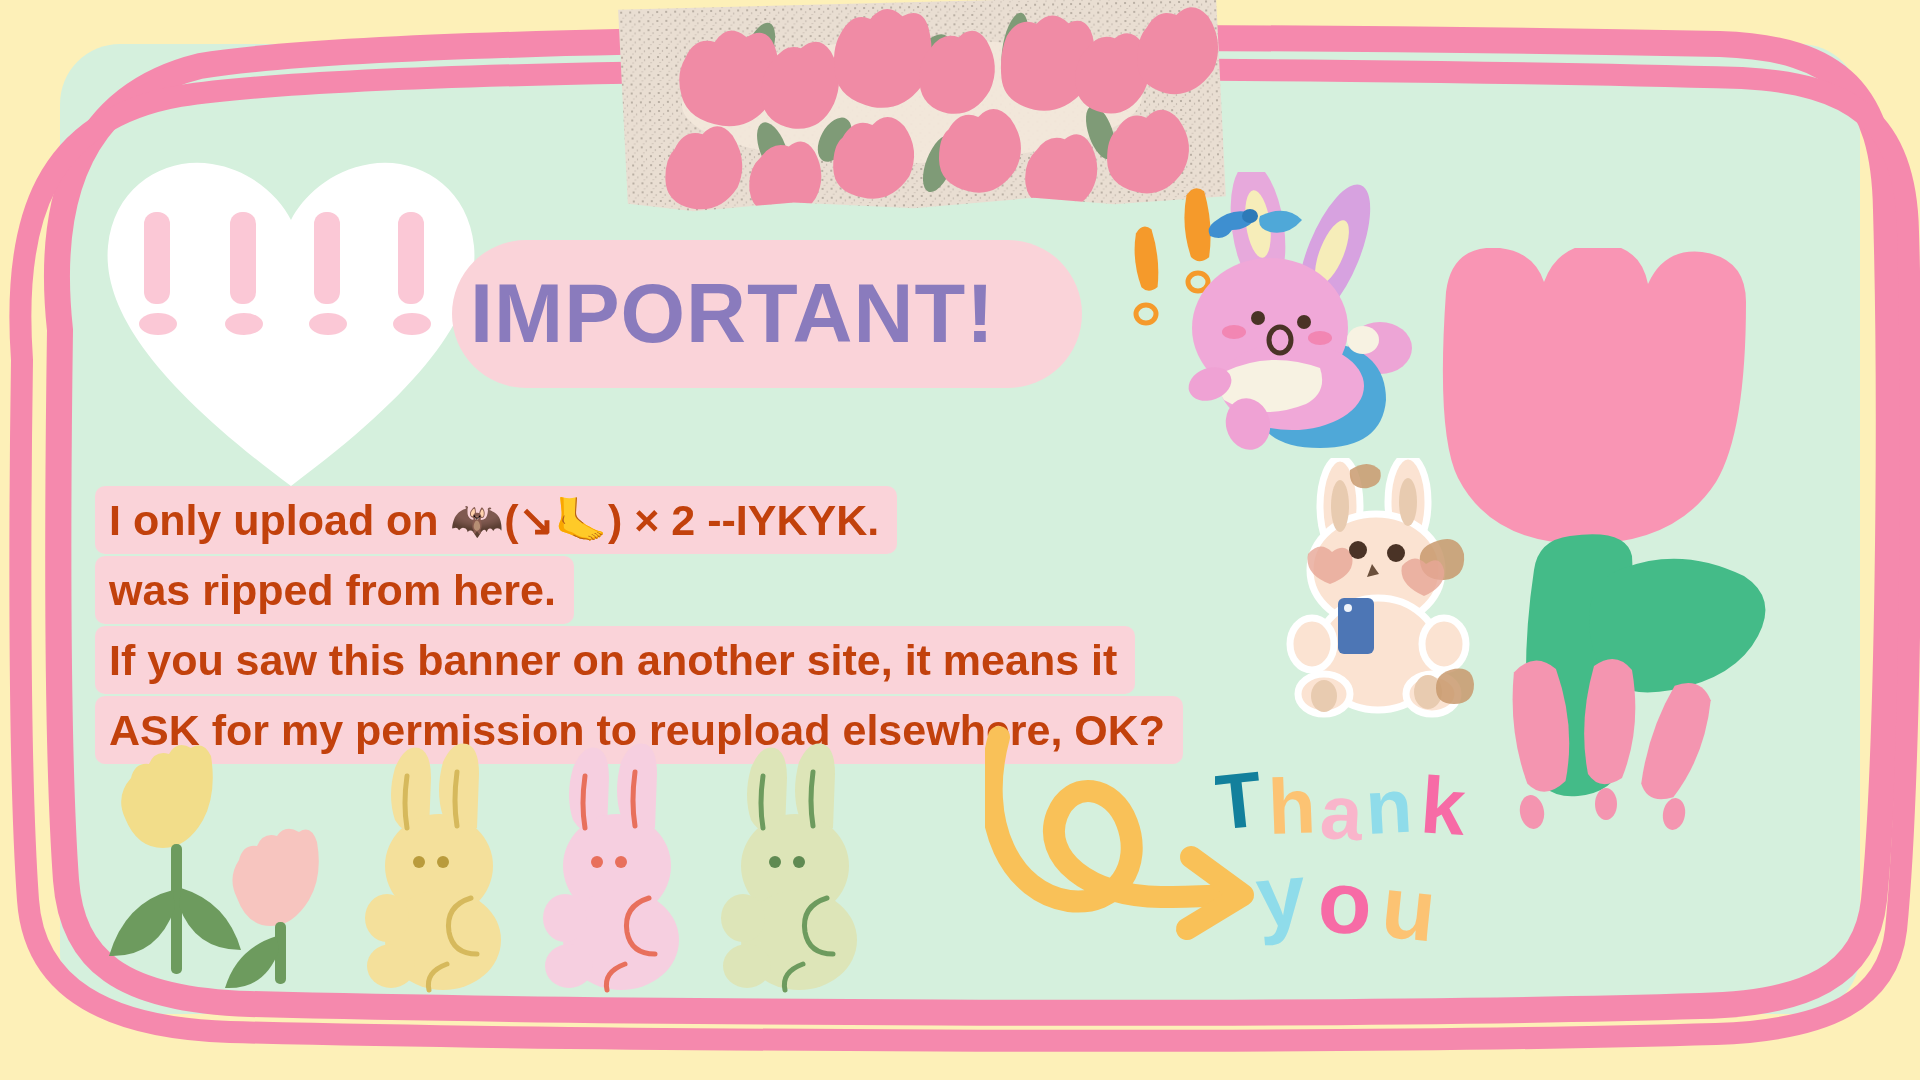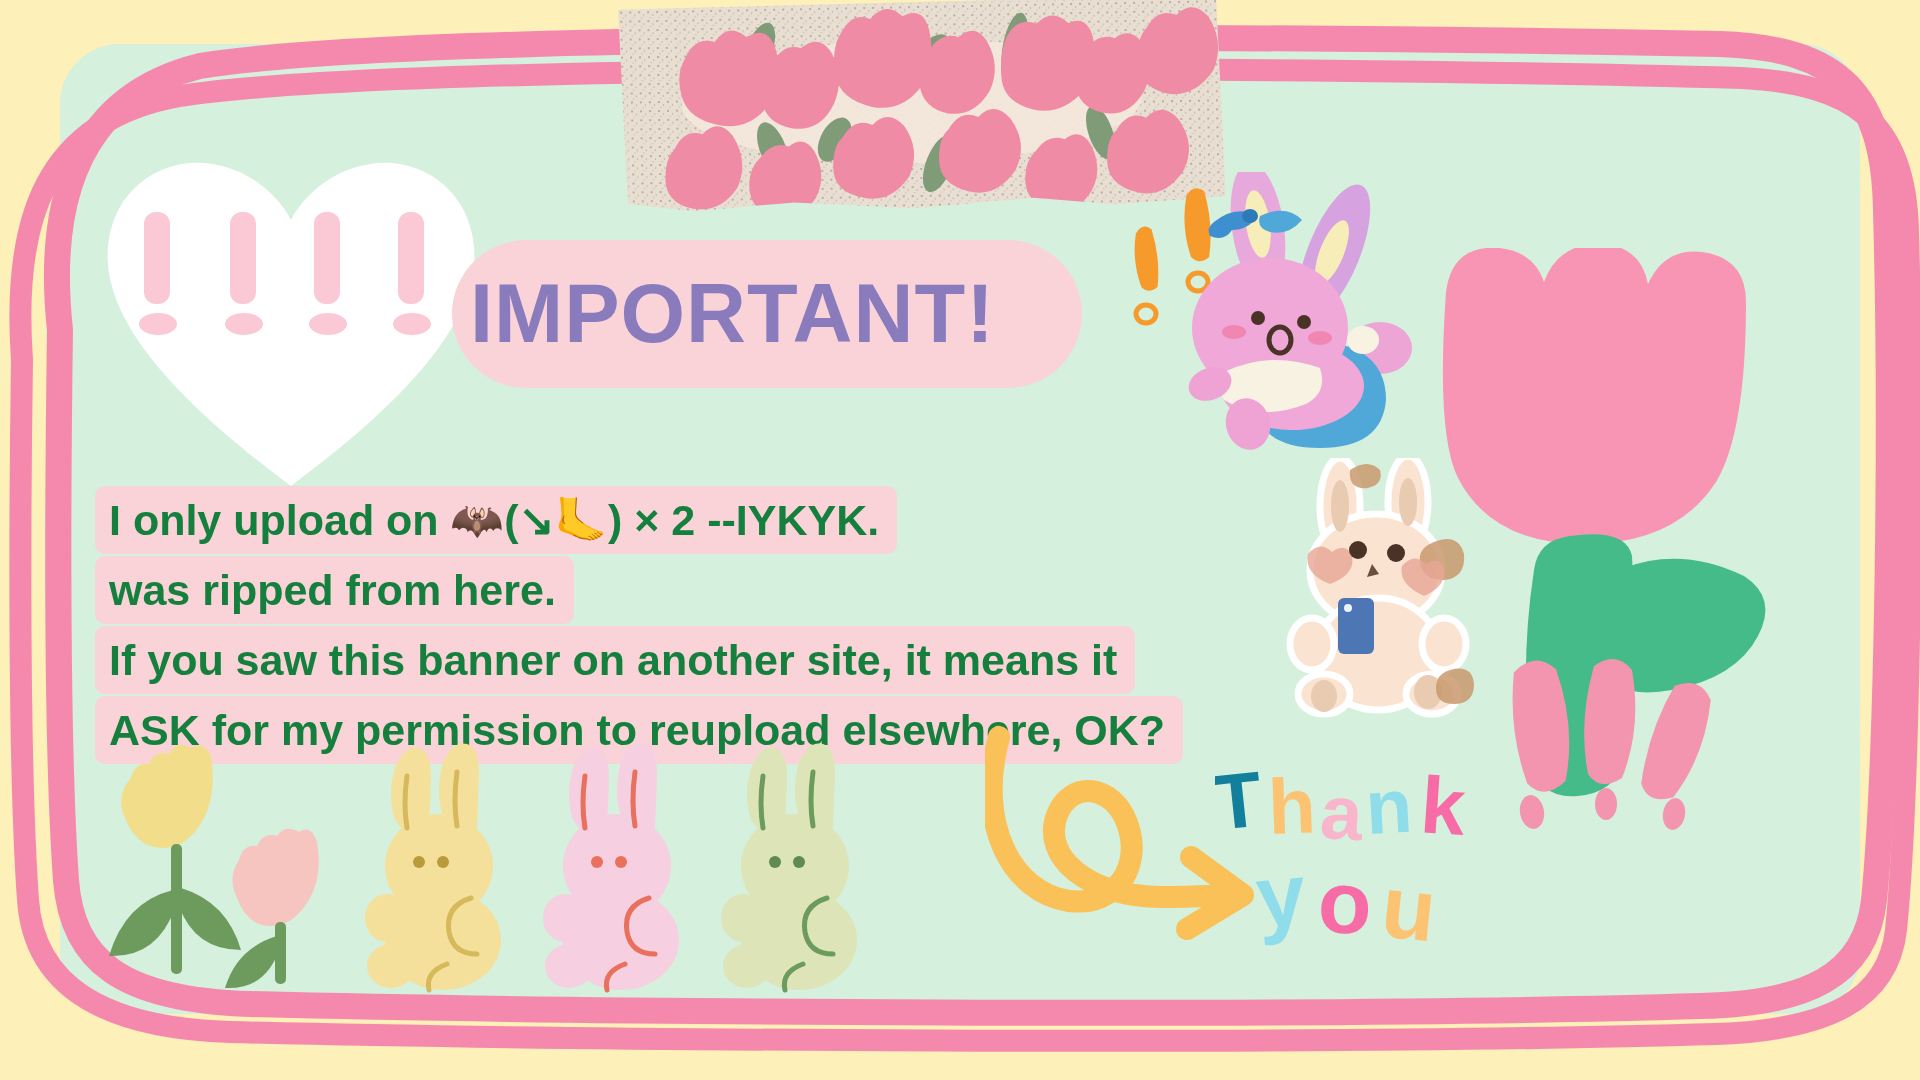--- a/index.html
+++ b/index.html
@@ -40,21 +40,21 @@
     font-family:"Liberation Sans",sans-serif;
   }
 
   
   .body-block{
     position:absolute;left:95px;top:486px;width:1110px;
   }
   .body-line{
     display:inline-block;
     background:#fad3d9;
-    color:#15803d;
+    color:#c2410c;
     font-size:43px;
     font-weight:bold;
     line-height:60px;
     padding:4px 18px 4px 14px;
     border-radius:10px;
     white-space:nowrap;
     margin-bottom:2px;
   }
   .row{line-height:0;margin-bottom:0px;}
 

